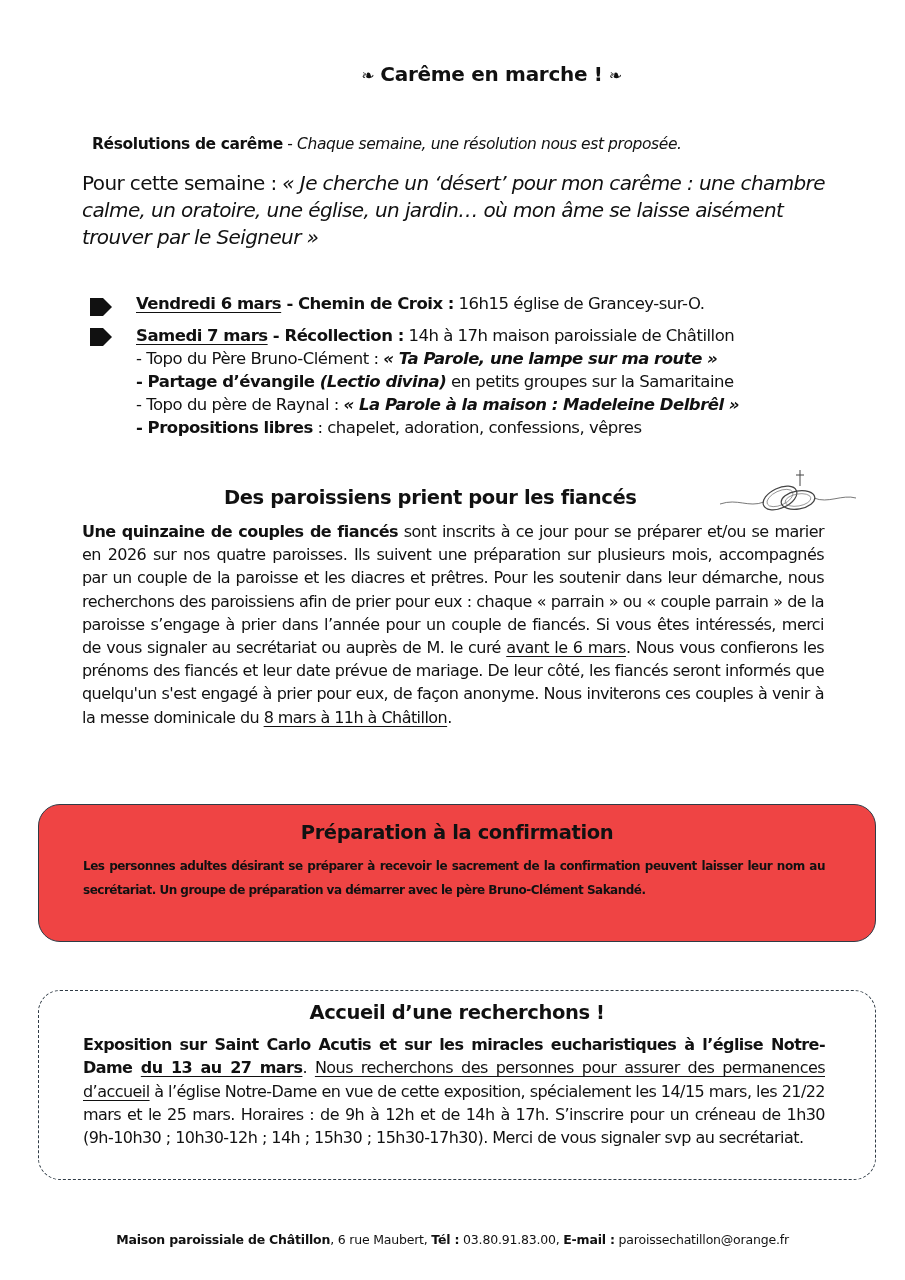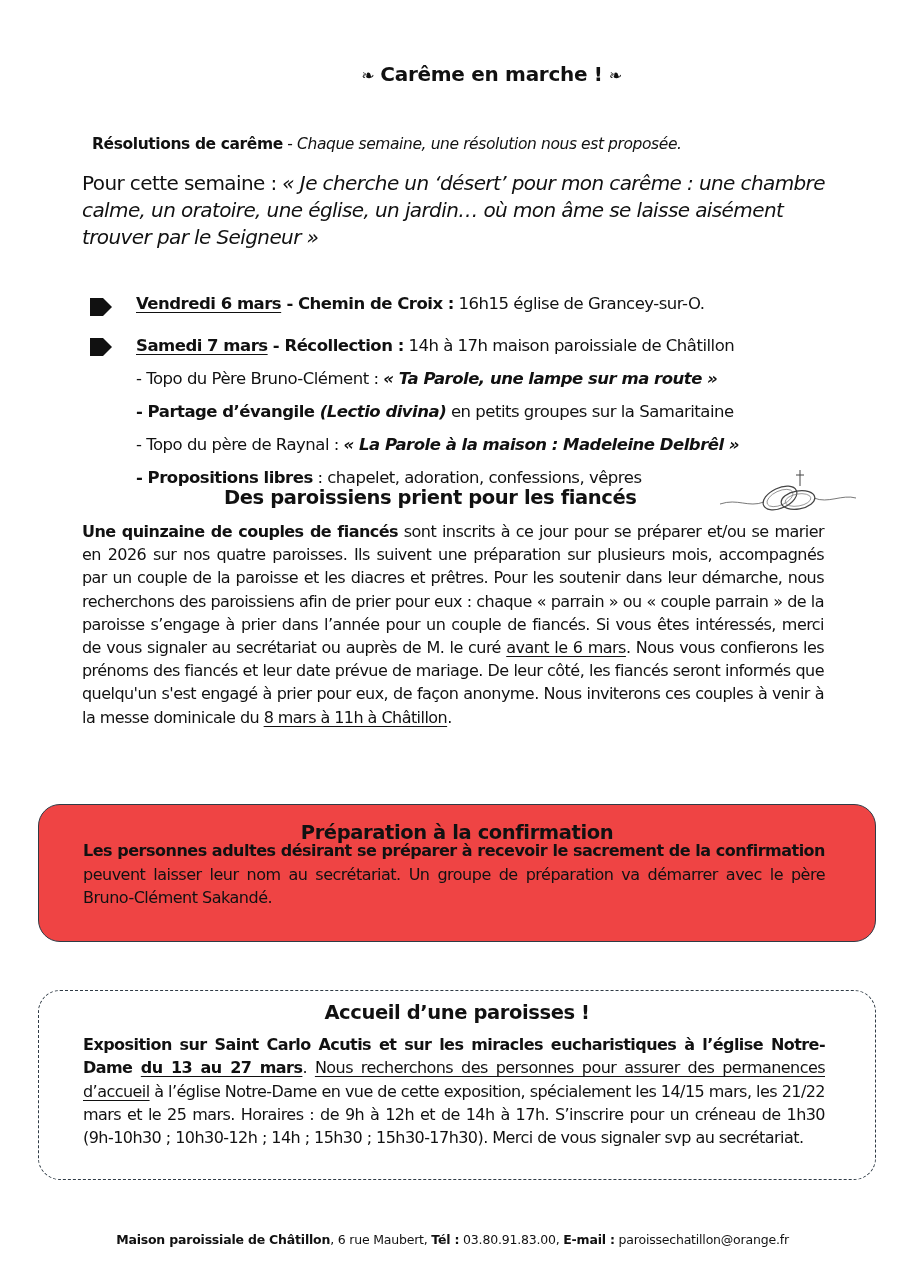--- a/index.html
+++ b/index.html
@@ -46,36 +46,36 @@
     font-family: "DejaVu Sans", sans-serif; font-size: 16px; line-height: 23.2px; letter-spacing: -0.55px;
     text-align: justify;
   }
 
   .confirm-box {
     position: absolute; left: 38px; top: 804px; width: 838px; height: 138px;
     background: #ef4444; border: 1.5px solid #2f3b45; border-radius: 22px; box-sizing: border-box;
   }
   .confirm-title { position: absolute; left: 0; top: 16px; width: 100%; text-align: center;
     font-family: "DejaVu Sans", sans-serif; font-weight: bold; font-size: 19.5px; letter-spacing: -0.4px; }
-  .confirm-body { position: absolute; left: 44px; top: 34px; width: 742px;
-    font-family: "DejaVu Sans", sans-serif; font-size: 16px; line-height: 23.5px; letter-spacing: -0.5px; text-align: justify; }
+  .confirm-body { position: absolute; left: 44px; top: 50px; width: 742px;
+    font-family: "DejaVu Sans", sans-serif; font-size: 12px; line-height: 23.5px; letter-spacing: -0.5px; text-align: justify; font-weight: bold; }
 
   .expo-box {
     position: absolute; left: 38px; top: 990px; width: 838px; height: 190px;
     border: 1.5px dashed #2f3b45; border-radius: 22px; box-sizing: border-box; background: #fff;
   }
   .expo-title { position: absolute; left: 0; top: 10px; width: 100%; text-align: center;
     font-family: "DejaVu Sans", sans-serif; font-weight: bold; font-size: 19.5px; letter-spacing: -0.4px; }
   .expo-body { position: absolute; left: 44px; top: 42px; width: 742px;
     font-family: "DejaVu Sans", sans-serif; font-size: 16px; line-height: 23.3px; letter-spacing: -0.55px; text-align: justify; }
 
   .footer { position: absolute; left: 0; top: 1232px; width: 905px; text-align: center;
     font-family: "DejaVu Sans", sans-serif; font-size: 12.5px; letter-spacing: -0.2px; }
   .footer b { font-weight: bold; }
-  .line { display: block; margin-top: 10px; }
+  .line { display: block; }
 </style>
 </head>
 <body>
 
 <div class="page">
 
   <div class="title">
     <span class="orn">❧</span><span>Carême en marche !</span><span class="orn">❧</span>
   </div>
 
@@ -124,21 +124,21 @@
   </div>
 
   <div class="confirm-box">
     <div class="confirm-title">Préparation à la confirmation</div>
     <div class="confirm-body">
       <b>Les personnes adultes désirant se préparer à recevoir le sacrement de la confirmation</b><span> peuvent laisser leur nom au secrétariat. Un groupe de préparation va démarrer avec le père Bruno-Clément Sakandé.</span>
     </div>
   </div>
 
   <div class="expo-box">
-    <div class="expo-title">Accueil d’une paroisses !</div>
+    <div class="expo-title">Accueil d’une recherchons !</div>
     <div class="expo-body">
       <b>Exposition sur Saint Carlo Acutis et sur les miracles eucharistiques à l’église Notre-Dame </b><b class="u">du 13 au 27 mars</b><span>. </span><span class="u">Nous recherchons des personnes pour assurer des permanences d’accueil</span><span> à l’église Notre-Dame en vue de cette exposition, spécialement les 14/15 mars, les 21/22 mars et le 25 mars. Horaires : de 9h à 12h et de 14h à 17h. S’inscrire pour un créneau de 1h30 (9h-10h30 ; 10h30-12h ; 14h ; 15h30 ; 15h30-17h30). Merci de vous signaler svp au secrétariat.</span>
     </div>
   </div>
 
   <div class="footer">
     <b>Maison paroissiale de Châtillon</b><span>, 6 rue Maubert, </span><b>Tél :</b><span> 03.80.91.83.00, </span><b>E-mail :</b><span> paroissechatillon@orange.fr</span>
   </div>
 
 </div>

